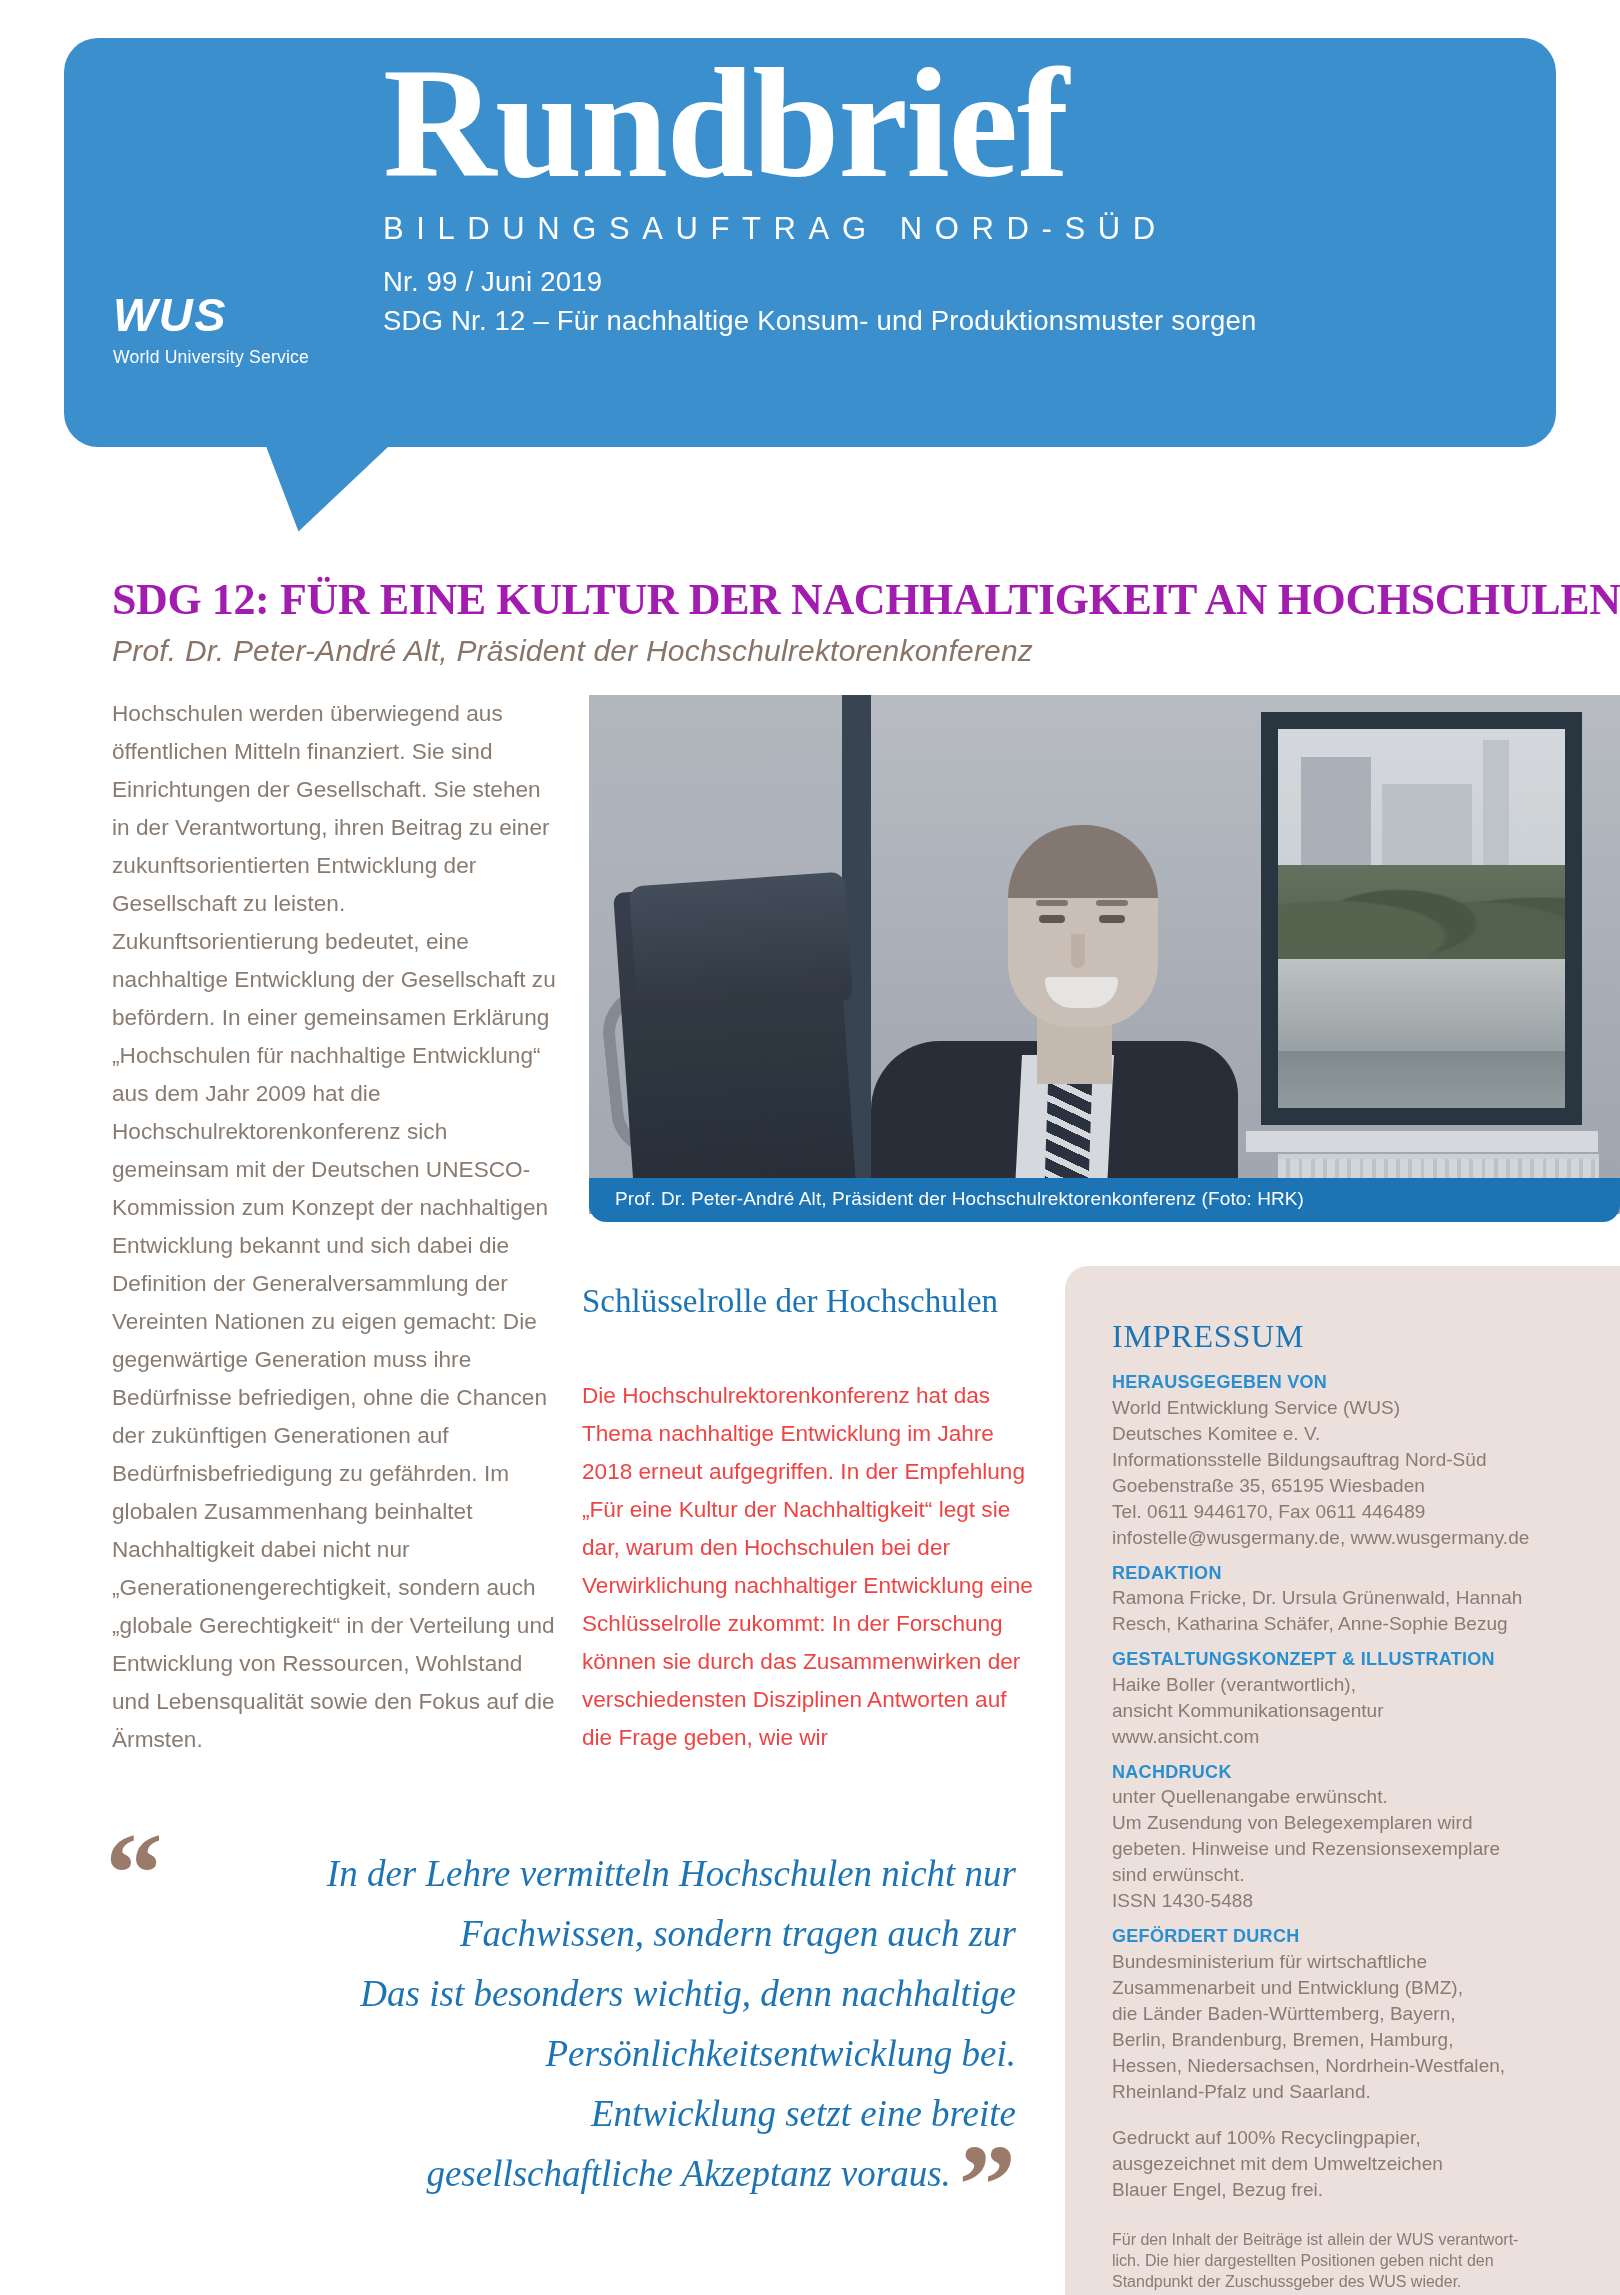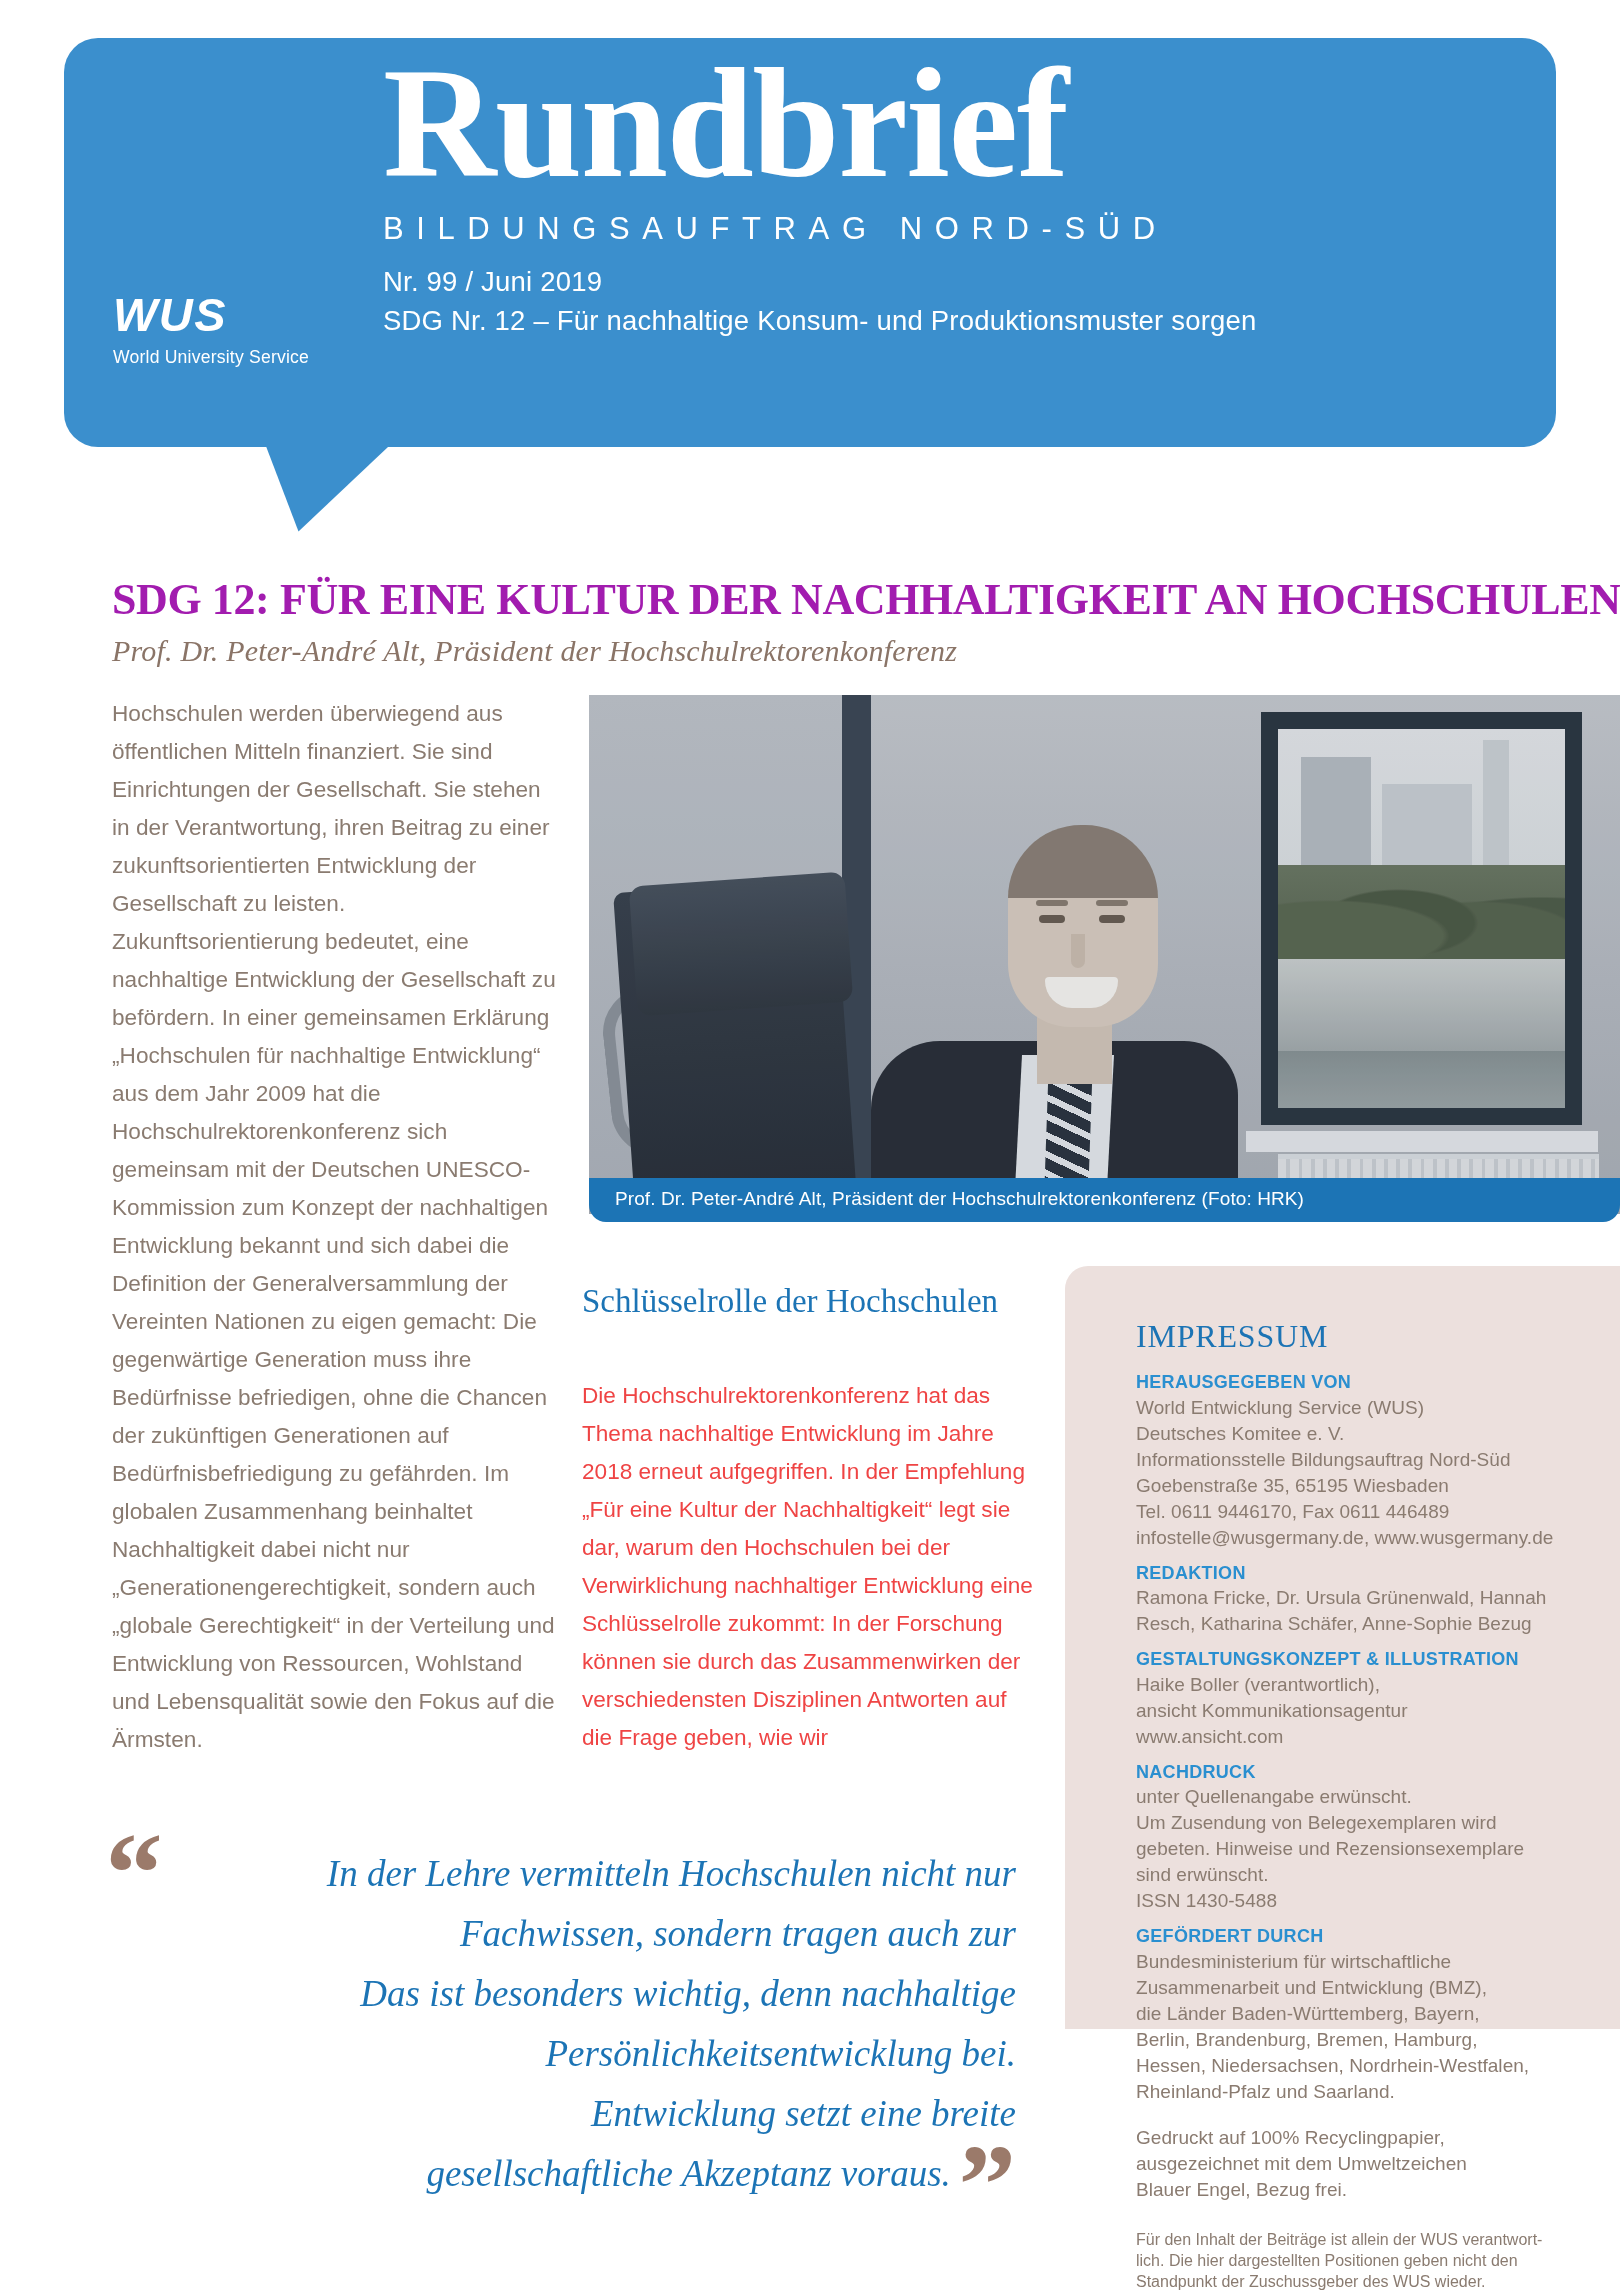--- a/index.html
+++ b/index.html
@@ -82,21 +82,21 @@
     color:#a21caf;
     font-family:Liberation Serif, serif;
     font-weight:700;
     font-size:44px;
     letter-spacing:-0.4px;
     white-space:nowrap;
   }
   .article-byline{
     position:absolute;left:112px;top:634px;width:1439px;
     color:#8a7467;
-    font-family:Liberation Serif, serif;
+    font-family:Liberation Sans, sans-serif;
     font-style:italic;
     font-size:30px;
     letter-spacing:0.2px;
   }
 
   
   .col-left{
     position:absolute;left:112px;top:695px;width:444px;
     color:#8a7b70;
     font-size:22.6px;
@@ -202,25 +202,25 @@
     border-radius:0 0 17px 17px;
   }
   .caption-text{
     position:absolute;left:26px;top:10px;
     color:#ffffff;font-size:19px;letter-spacing:0.1px;
   }
 
   
   .impressum{
     position:absolute;left:1065px;top:1266px;
-    width:556px;height:763px;
+    width:556px;height:1029px;
     background:#ece0dd;
     border-radius:23px 0 0 0;
     box-sizing:border-box;
-    padding:52px 31px 0 71px;
+    padding:52px 31px 0 47px;
   }
   .imp-title{
     color:#1c74b5;
     font-family:"Liberation Serif", serif;
     font-size:32px;letter-spacing:0.8px;margin-bottom:17px;
   }
   .imp-head{
     color:#2a8fd0;font-size:18px;font-weight:700;letter-spacing:0.3px;
     margin-top:12px;margin-bottom:1.5px;
   }

